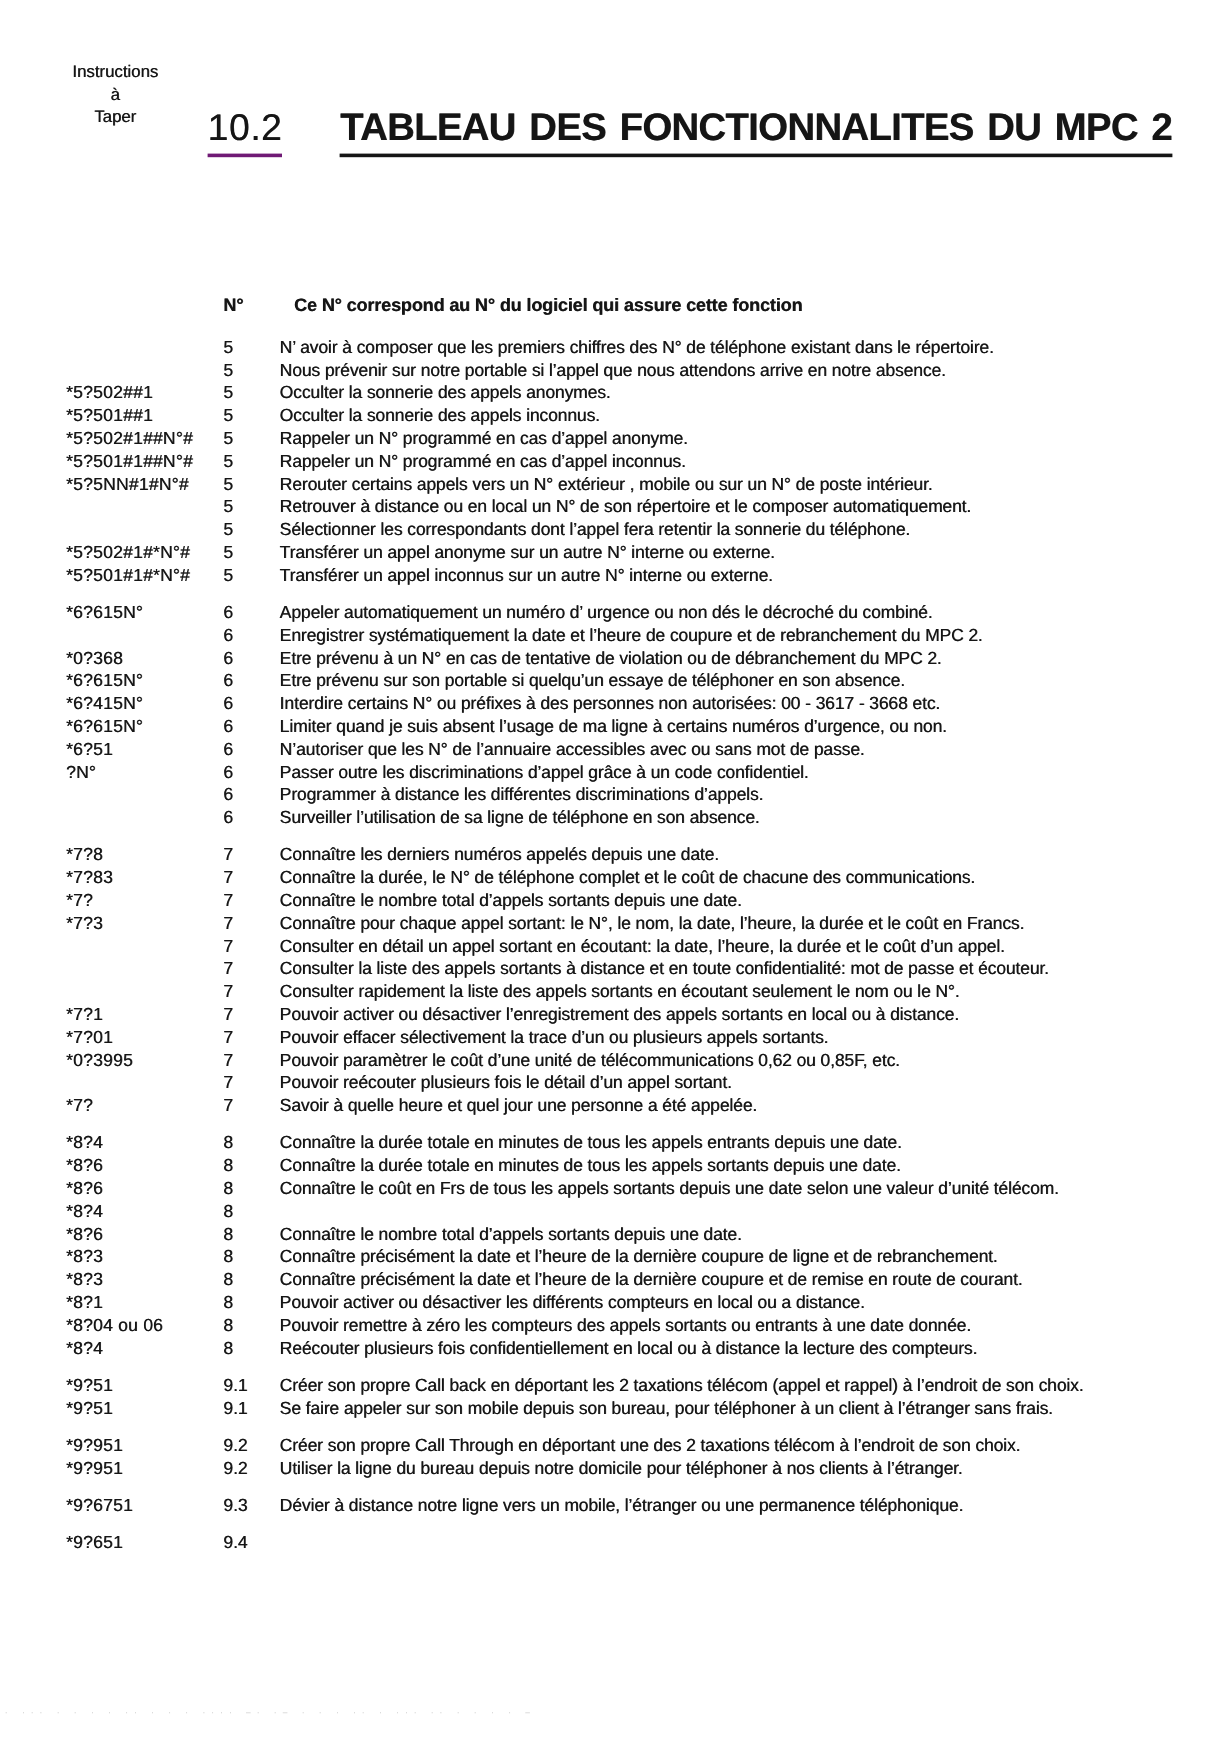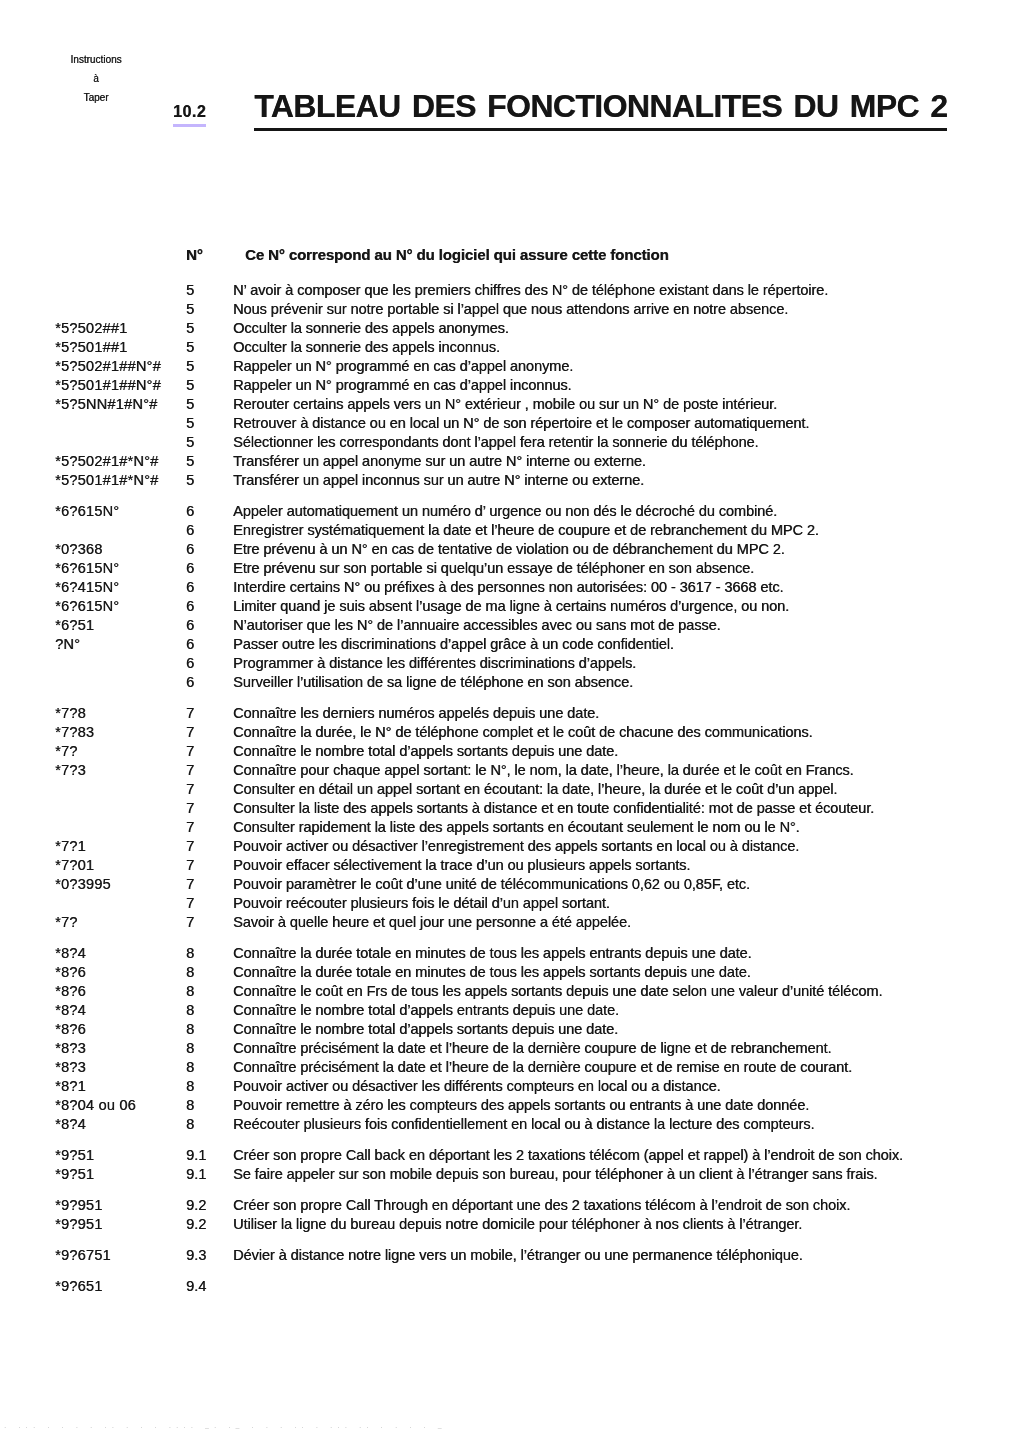--- a/index.html
+++ b/index.html
@@ -10,29 +10,29 @@
     color:#151515;
     position:relative;
     overflow:hidden;
   }
   .page{position:absolute;inset:0;}
   
   .ink{text-shadow:0.4px 0 0 rgba(10,10,10,0.75);}
 
   .corner-note{
     position:absolute;left:38px;top:50px;width:116px;
-    text-align:center;font-size:10px;line-height:19px;
+    text-align:center;font-size:14px;line-height:19px;
   }
   .title-row{
     position:absolute;left:173px;top:88px;
     display:flex;align-items:baseline;gap:48px;white-space:nowrap;
   }
   .section-number{
-    font-size:16px;font-weight:bold;
-    border-bottom:3px solid #c4b5fd;padding-bottom:3px;
+    font-size:31px;font-weight:normal;
+    border-bottom:3px solid #701a75;padding-bottom:3px;
     letter-spacing:0.5px;
   }
   .page-title{
     font-size:32px;font-weight:bold;letter-spacing:-0.6px;
     border-bottom:3px solid #151515;padding-bottom:3px;
     word-spacing:3px;
   }
 
   .grid-row{
     display:grid;grid-template-columns:128px 50px 1fr;
@@ -263,21 +263,20 @@
           <span class="desc-cell">Connaître la durée totale en minutes  de tous les appels sortants depuis une date.</span>
         </div>
         <div class="grid-row row">
           <span class="code-cell">*8?6</span>
           <span class="num-cell">8</span>
           <span class="desc-cell">Connaître le coût en Frs  de tous les appels sortants depuis une date selon une valeur d’unité télécom.</span>
         </div>
         <div class="grid-row row">
           <span class="code-cell">*8?4</span>
           <span class="num-cell">8</span>
-          <span class="desc-cell">Connaître le nombre total d’appels entrants  depuis une date.</span>
         </div>
         <div class="grid-row row">
           <span class="code-cell">*8?6</span>
           <span class="num-cell">8</span>
           <span class="desc-cell">Connaître le nombre total d’appels sortants  depuis une date.</span>
         </div>
         <div class="grid-row row">
           <span class="code-cell">*8?3</span>
           <span class="num-cell">8</span>
           <span class="desc-cell">Connaître précisément la date et l’heure de la dernière coupure de ligne et de rebranchement.</span>

